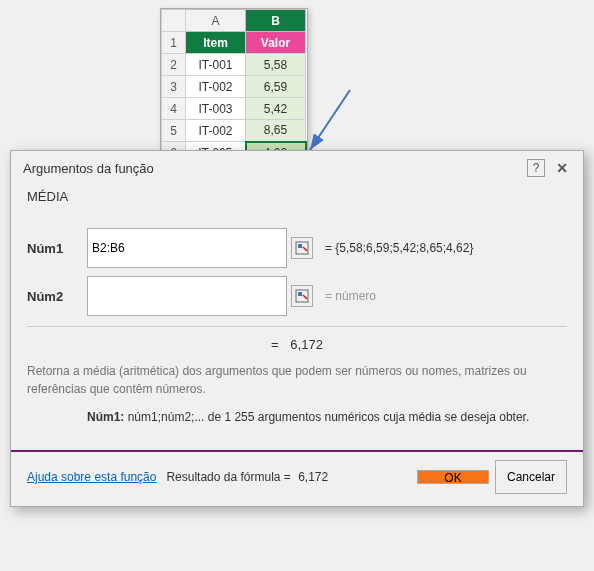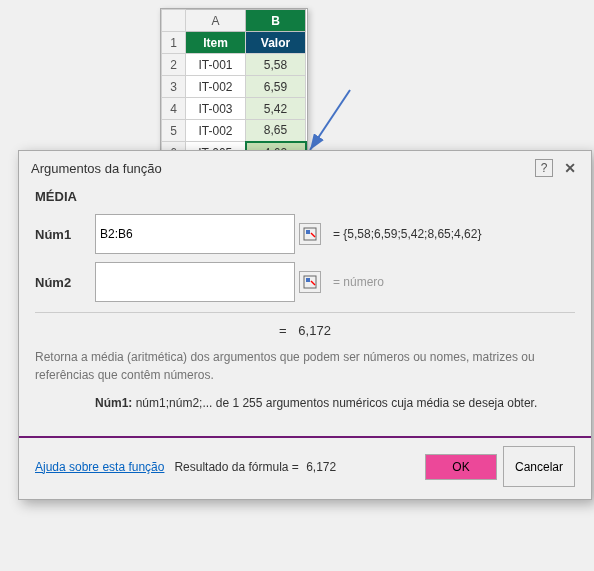--- a/index.html
+++ b/index.html
@@ -58,21 +58,21 @@
       font-weight: bold;
     }
 
     .spreadsheet-table .cell-item-header {
       background: #107c41;
       color: white;
       font-weight: bold;
     }
 
     .spreadsheet-table .cell-valor-header {
-      background: #0c4a6e;
+      background: #ec4899;
       color: white;
       font-weight: bold;
     }
 
     .spreadsheet-table .cell-item {
       background: white;
       color: #333;
     }
 
     .spreadsheet-table .cell-valor {
@@ -83,21 +83,21 @@
     .spreadsheet-table .cell-valor-selected {
       background: #c6e0b4;
       color: #333;
       border: 2px solid #107c41;
     }
 
     
     .dialog {
       position: absolute;
       top: 150px;
-      left: 18px;
+      left: 10px;
       width: 574px;
       background: #f0f0f0;
       border: 1px solid #aaa;
       box-shadow: 4px 4px 12px rgba(0,0,0,0.3);
     }
 
     .dialog-titlebar {
       background: #f0f0f0;
       padding: 8px 12px 4px 12px;
       display: flex;
@@ -144,23 +144,23 @@
       color: #555;
       font-weight: bold;
     }
 
     .dialog-body {
       padding: 8px 16px 12px 16px;
     }
 
     .function-name {
       font-size: 13px;
-      font-weight: bold;
-      color: #333;
-      margin-bottom: 10px;
+      font-weight: normal;
+      color: #333;
+      margin-bottom: 24px;
     }
 
     .arg-row {
       display: flex;
       align-items: center;
       margin-bottom: 8px;
     }
 
     .arg-label {
       width: 60px;
@@ -259,31 +259,31 @@
 
     .footer-result {
       font-size: 12px;
       color: #333;
       flex: 1;
       padding-left: 10px;
     }
 
     .btn-ok {
       width: 72px;
-      height: 26px;
-      background: #ec4899;
+      height: 14px;
+      background: #f97316;
       border: 1px solid #aaa;
       cursor: pointer;
       font-size: 12px;
       margin-right: 6px;
     }
 
     .btn-cancel {
       width: 72px;
-      height: 41px;
+      height: 34px;
       background: #f0f0f0;
       border: 1px solid #aaa;
       cursor: pointer;
       font-size: 12px;
     }
 
     
     .arrow-svg {
       position: absolute;
       top: 85px;

